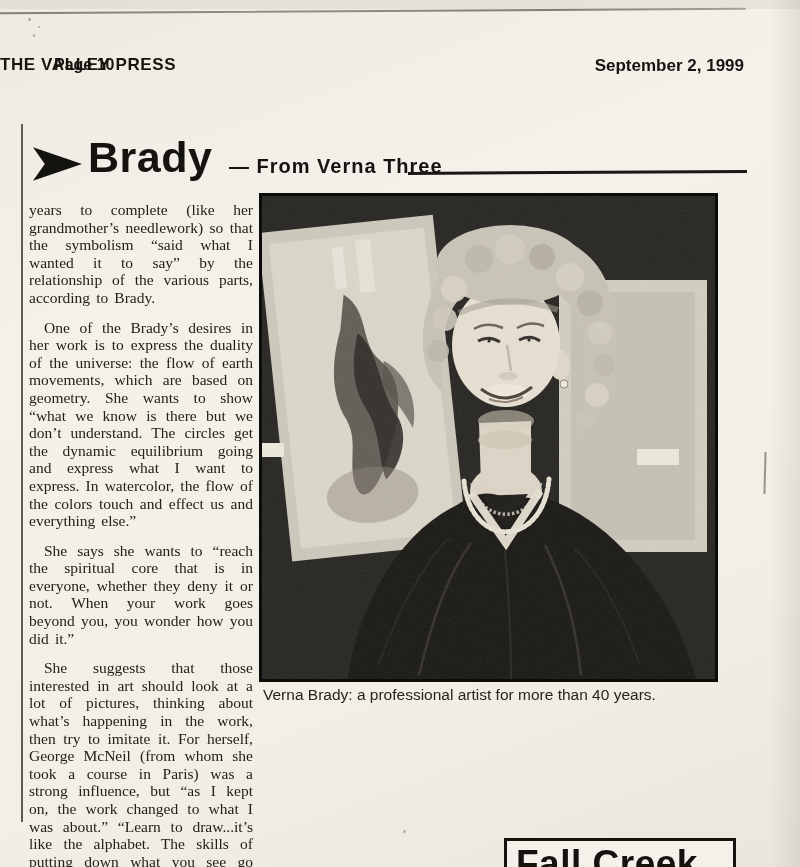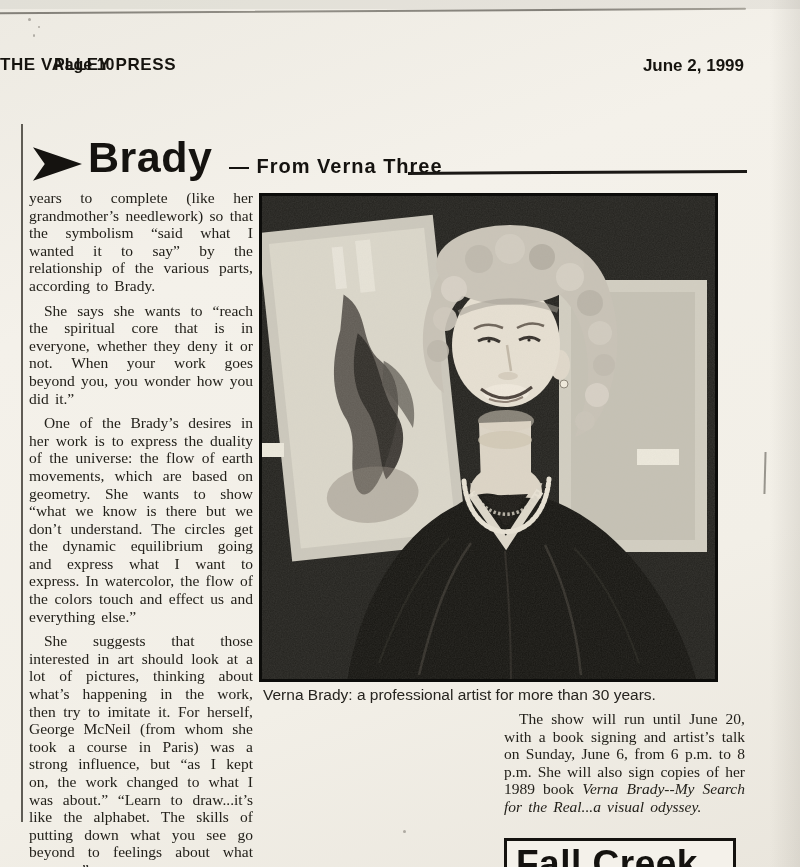--- a/index.html
+++ b/index.html
@@ -25,21 +25,21 @@
   .arrow    { position:absolute; left:33px; top:146px; width:49px; height:36px; }
   .hl-title { position:absolute; left:88px; top:133px; font:bold 43px "Liberation Sans",sans-serif;
               letter-spacing:.5px; color:#151310; }
   .hl-cont  { position:absolute; left:229px; top:155px; font:bold 20px "Liberation Sans",sans-serif;
               letter-spacing:1px; color:#151310; }
   .hl-rule  { position:absolute; left:408px; top:171px; width:339px; height:3px; background:#1a1815;
               transform:rotate(-0.3deg); }
 
   .col { position:absolute; font-size:15.5px; line-height:17.6px; text-align:justify;
          word-spacing:2.2px; color:#23211b; }
-  .col p { margin:0 0 7px 0; text-indent:15px; }
+  .col p { margin:12px 0 7px 0; text-indent:15px; }
   .col p.noindent { text-indent:0; }
   .col-left  { left:29px;  top:189px; width:224px; height:678px; overflow:hidden; }
   .col-mid   { left:263px; top:710px; width:233px; }
   .col-right { left:504px; top:710px; width:241px; }
   .col-right i { font-style:italic; }
 
   .photo   { position:absolute; left:259px; top:193px; width:459px; height:489px; }
   .caption { position:absolute; left:263px; top:686px; font:15.5px "Liberation Sans",sans-serif;
              color:#26241f; white-space:nowrap; }
 
@@ -59,35 +59,35 @@
   <div class="edge-shade"></div>
   <div class="crease"></div>
   <div class="speck" style="left:28px;top:18px;width:3px;height:3px"></div>
   <div class="speck" style="left:38px;top:26px;width:2px;height:2px"></div>
   <div class="speck" style="left:33px;top:34px;width:2px;height:3px"></div>
   <div class="speck" style="left:403px;top:830px;width:3px;height:3px"></div>
   <div class="mark-pen"></div>
 
   <span class="pagenum">Page 10</span>
   <span class="masthead">THE VALLEY PRESS</span>
-  <span class="date">June 2, 1999</span>
+  <span class="date">September 2, 1999</span>
 
   <div class="leftrule"></div>
 
   <svg class="arrow" viewBox="0 0 50 36">
     <polygon points="0,1 50,18 0,35 12,18" fill="#151310"></polygon>
   </svg>
   <span class="hl-title">Brady</span>
   <span class="hl-cont">— From Verna Three</span>
   <div class="hl-rule"></div>
 
   <div class="col col-left">
     <p class="noindent">years to complete (like her grandmother’s needlework) so that the symbolism “said what I wanted it to say” by the relationship of the various parts, according to Brady.</p>
+    <p>One of the Brady’s desires in her work is to express the duality of the universe: the flow of earth movements, which are based on geometry. She wants to show “what we know is there but we don’t understand. The circles get the dynamic equilibrium going and express what I want to express. In watercolor, the flow of the colors touch and effect us and everything else.”</p>
     <p>She says she wants to “reach the spiritual core that is in everyone, whether they deny it or not.  When your work goes beyond you, you wonder how you did it.”</p>
-    <p>One of the Brady’s desires in her work is to express the duality of the universe: the flow of earth movements, which are based on geometry. She wants to show “what we know is there but we don’t understand. The circles get the dynamic equilibrium going and express what I want to express. In watercolor, the flow of the colors touch and effect us and everything else.”</p>
     <p>She suggests that those interested in art should look at a lot of pictures, thinking about what’s happening in the work, then try to imitate it. For herself, George McNeil (from whom she took a course in Paris) was a strong influence, but “as I kept on, the work changed to what I was about.” “Learn to draw...it’s like the alphabet. The skills of putting down what you see go beyond to feelings about what you see.”</p>
 
   </div>
 
   <svg class="photo" viewBox="0 0 459 489" role="img">
     <defs>
       <filter id="grain" x="0" y="0" width="100%" height="100%">
         <feTurbulence type="fractalNoise" baseFrequency="0.85" numOctaves="2" stitchTiles="stitch"></feTurbulence>
         <feColorMatrix type="matrix" values="0 0 0 0 0.55  0 0 0 0 0.54  0 0 0 0 0.50  0 0 0 0.55 0"></feColorMatrix>
       </filter>
@@ -161,26 +161,23 @@
       <path d="M222 196 Q 247 215 273 194" stroke="#4a4039" stroke-width="3" fill="none"></path>
       <path d="M230 206 Q 247 213 264 204" stroke="#8d7f73" stroke-width="2" fill="none"></path>
       <ellipse cx="247" cy="228" rx="28" ry="11" fill="#d8cfc0" opacity="0.55"></ellipse>
       <ellipse cx="246" cy="247" rx="27" ry="9" fill="#cfc5b2" opacity="0.75"></ellipse>
     </g>
 
     <rect x="0" y="0" width="459" height="489" filter="url(#grain)" opacity="0.24"></rect>
     <rect x="1.5" y="1.5" width="456" height="486" fill="none" stroke="#0c0c0a" stroke-width="3"></rect>
   </svg>
 
-  <div class="caption">Verna Brady: a professional artist for more than 30 years.</div>
+  <div class="caption">Verna Brady: a professional artist for more than 40 years.</div>
 
   <div class="col col-mid">
   </div>
 
-  <div class="col col-right">
-    <p><span>The show will run until June 20, with a book signing and artist’s talk on Sunday, June 6, from 6 p.m. to 8 p.m. She will also sign copies of her 1989 book </span><i>Verna Brady--My Search for the Real...a visual odyssey.</i></p>
-  </div>
 
   <div class="adbox">
     <span>Fall Creek</span>
   </div>
 
 </div>
 
 </body></html>

